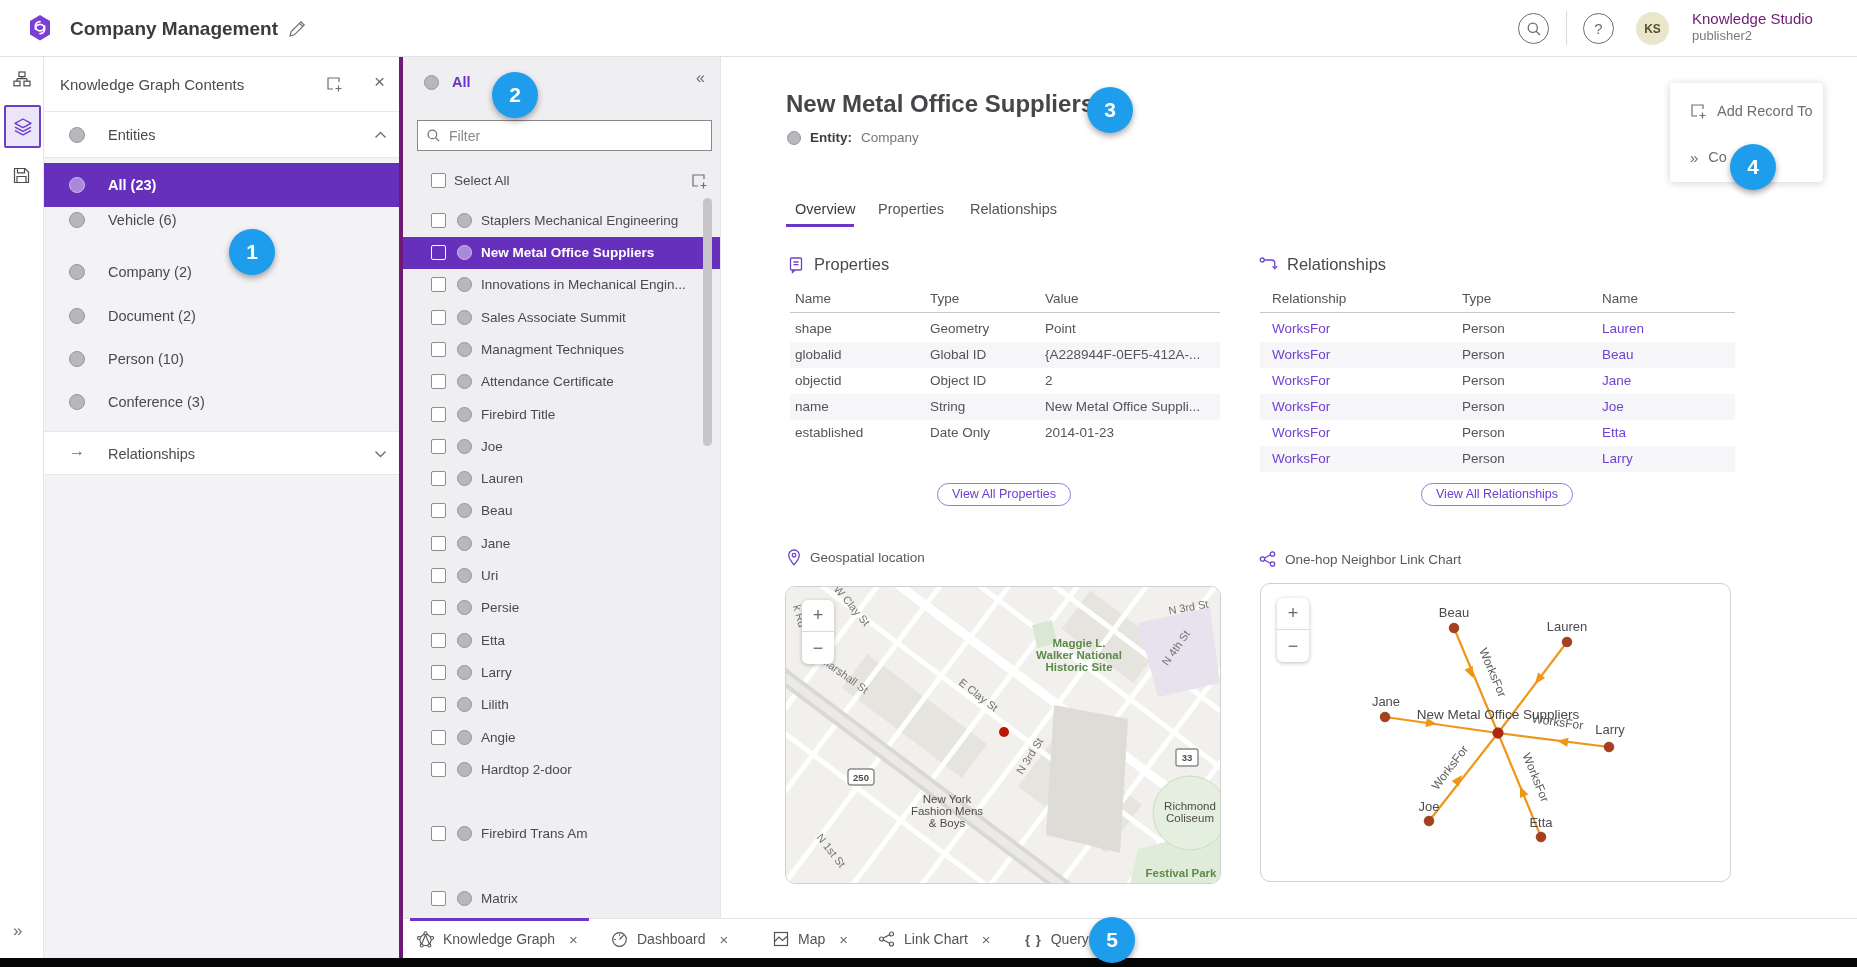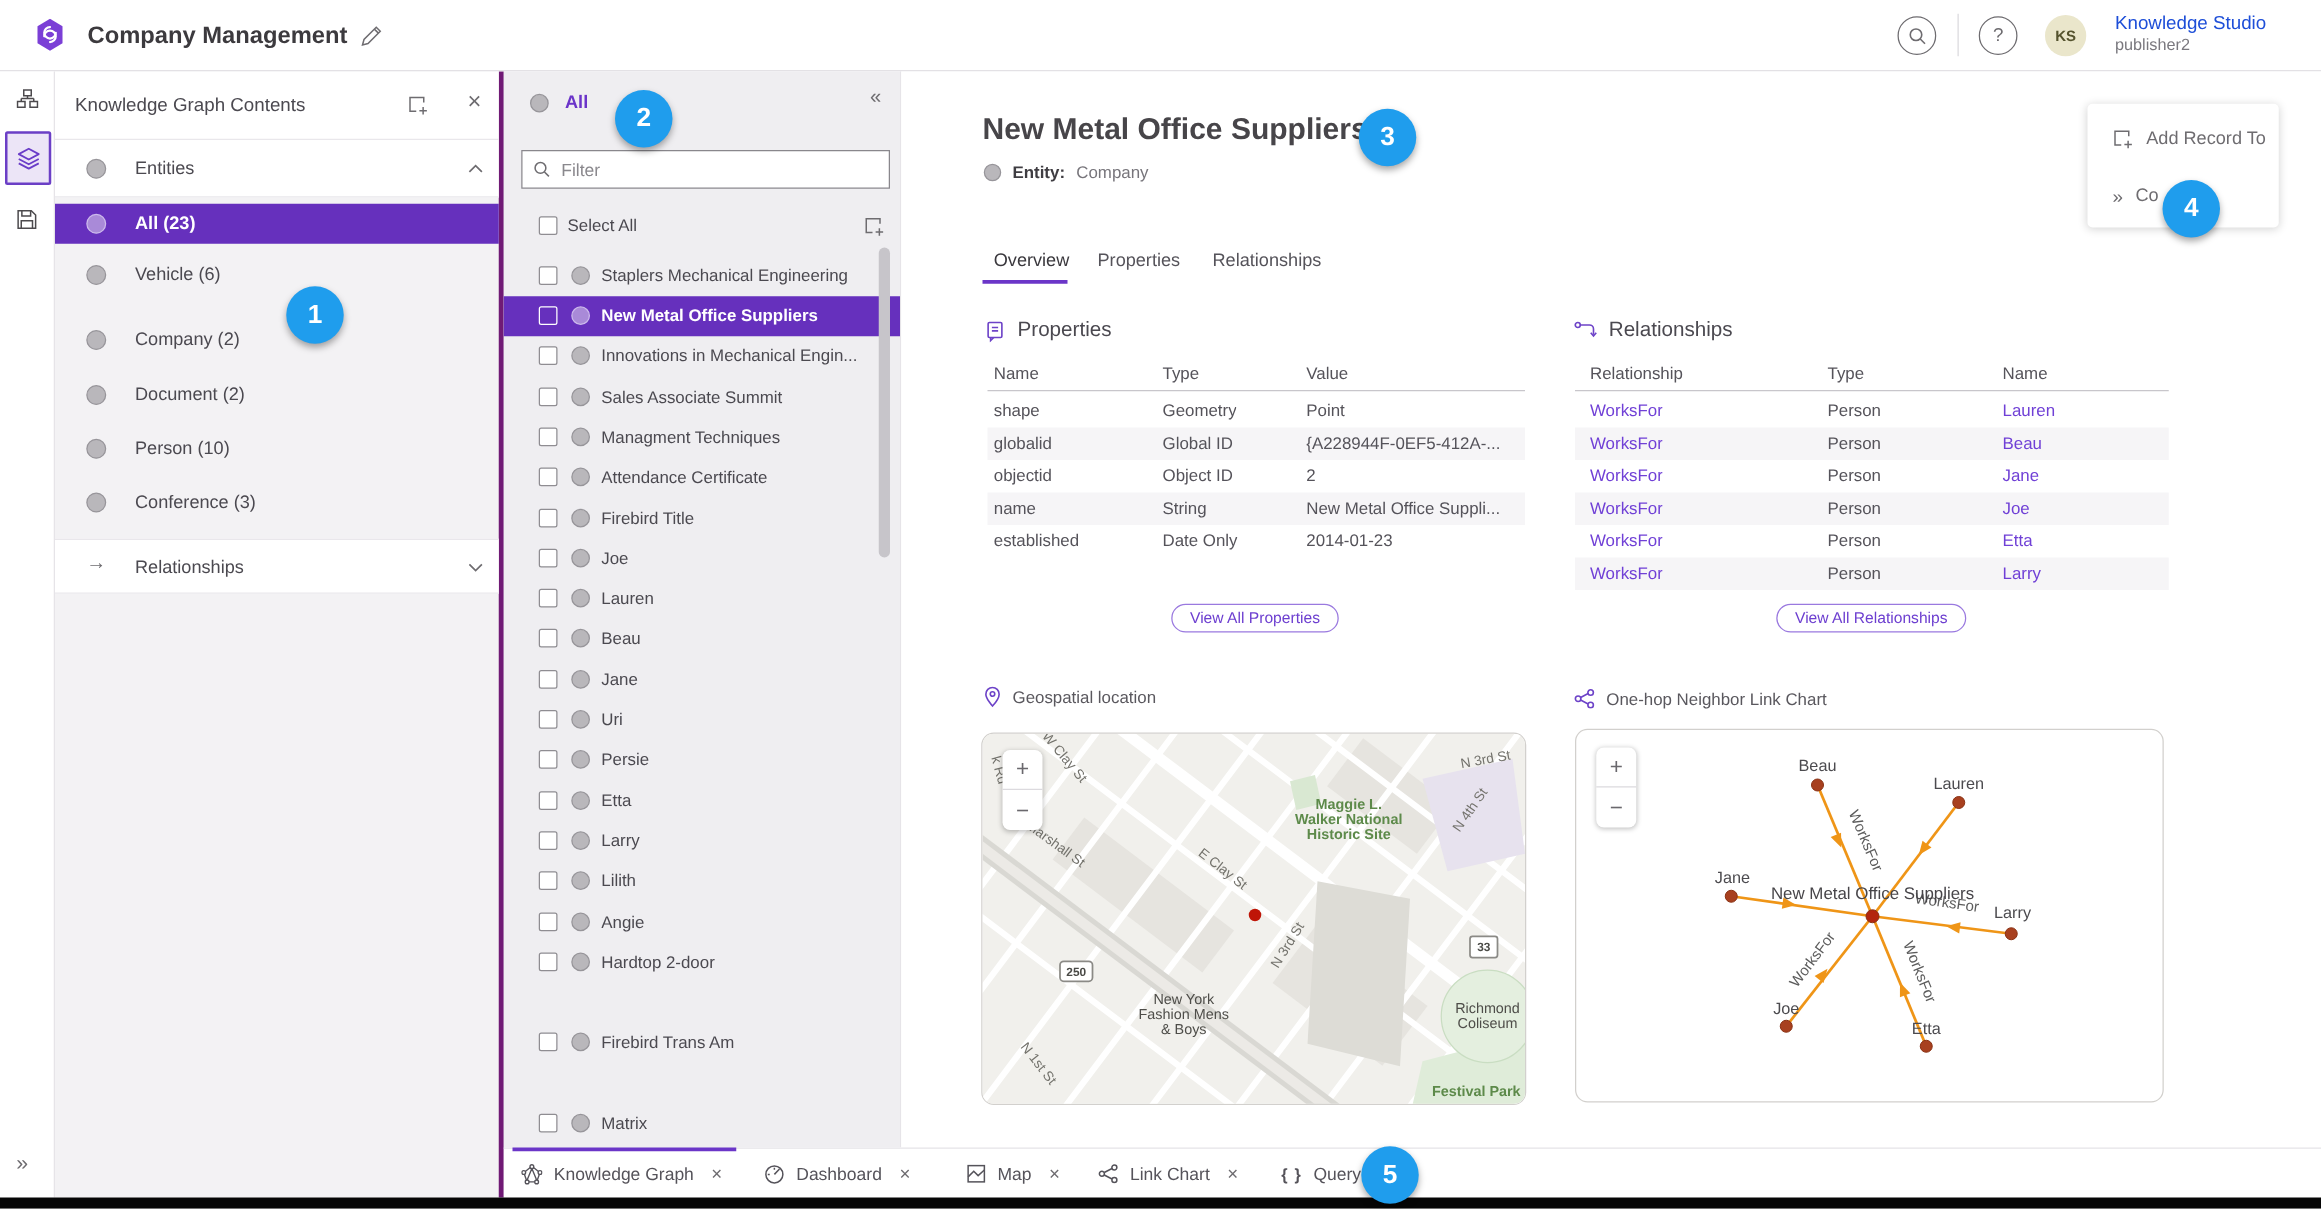--- a/index.html
+++ b/index.html
@@ -16,21 +16,21 @@
                font-size:19px; font-weight:600; color:#3c3a3e; }
   .pencil-btn { position:absolute; left:288px; top:20px; width:18px; height:18px; cursor:pointer; }
   .circle-btn { position:absolute; top:13px; width:31px; height:31px; border:1.4px solid #6e6c70;
                 border-radius:50%; display:flex; align-items:center; justify-content:center;
                 color:#6e6c70; font-size:15px; cursor:pointer; background:#fff; }
   .tb-divider { position:absolute; left:1566px; top:11px; width:1px; height:34px; background:#dcdade; }
   .avatar { position:absolute; left:1636px; top:12px; width:33px; height:33px; border-radius:50%;
             background:#eae6cb; color:#55532e; font-size:12px; font-weight:700;
             display:flex; align-items:center; justify-content:center; }
   .userblock { position:absolute; left:1692px; top:10px; }
-  .userblock .l1 { font-size:15px; color:#1d4ed8; }
+  .userblock .l1 { font-size:15px; color:#701a75; }
   .userblock .l2 { font-size:13px; color:#7a787e; margin-top:1px; }
 
   
   .rail { position:absolute; left:0; top:57px; width:44px; height:901px; background:#fff;
           border-right:1px solid #e6e4e8; z-index:20; }
   .rail-icon { position:absolute; left:13px; color:#4c4a4d; cursor:pointer; }
   .rail-sel { position:absolute; left:4px; top:48px; width:37px; height:43px; background:#ece5f7;
               border:2px solid #6b3fc6; border-radius:2px; display:flex; align-items:center;
               justify-content:center; cursor:pointer; }
   .rail-expand { position:absolute; left:13px; top:864px; font-size:17px; color:#6e6c70; cursor:pointer; }
@@ -45,21 +45,21 @@
   .p1-close { position:absolute; left:330px; top:14px; font-size:19px; color:#6e6c70; cursor:pointer; }
   .p1-entities { position:absolute; left:0; top:55px; width:100%; height:46px; background:#fff;
                  border-bottom:1px solid #e9e7eb; cursor:pointer; }
   .p1-relrow { position:absolute; left:0; top:374px; width:100%; height:44px; background:#fff;
                border-top:1px solid #e9e7eb; border-bottom:1px solid #e9e7eb; cursor:pointer; }
   .gcircle { width:16px; height:16px; border-radius:50%; background:#b9b7bb; border:1px solid #97959a; }
   .gcircle.sm { width:15px; height:15px; }
   .p1-row { position:absolute; left:0; width:100%; height:30px; display:flex; align-items:center; cursor:pointer; }
   .p1-row .gcircle { position:absolute; left:25px; }
   .p1-row .lbl { position:absolute; left:64px; font-size:14.5px; color:#4b4950; }
-  .p1-row.sel { height:32px; background:#6630bd; }
+  .p1-row.sel { height:44px; background:#6630bd; }
   .p1-row.sel .lbl { color:#fff; font-weight:700; }
   .p1-row.sel .gcircle { background:#a98ad8; border-color:#cdbaec; }
   .chev { position:absolute; left:330px; }
 
   
   .panel2 { position:absolute; left:403px; top:57px; width:318px; height:861px; background:#efeef1;
             border-right:1px solid #e6e4e8; }
   .p2-all { position:absolute; left:21px; top:17px; display:flex; align-items:center; gap:13px; cursor:pointer; }
   .p2-all .lbl { font-size:14.5px; font-weight:700; color:#6b34c9; }
   .p2-collapse { position:absolute; left:293px; top:12px; font-size:16px; color:#6e6c70; cursor:pointer; }

